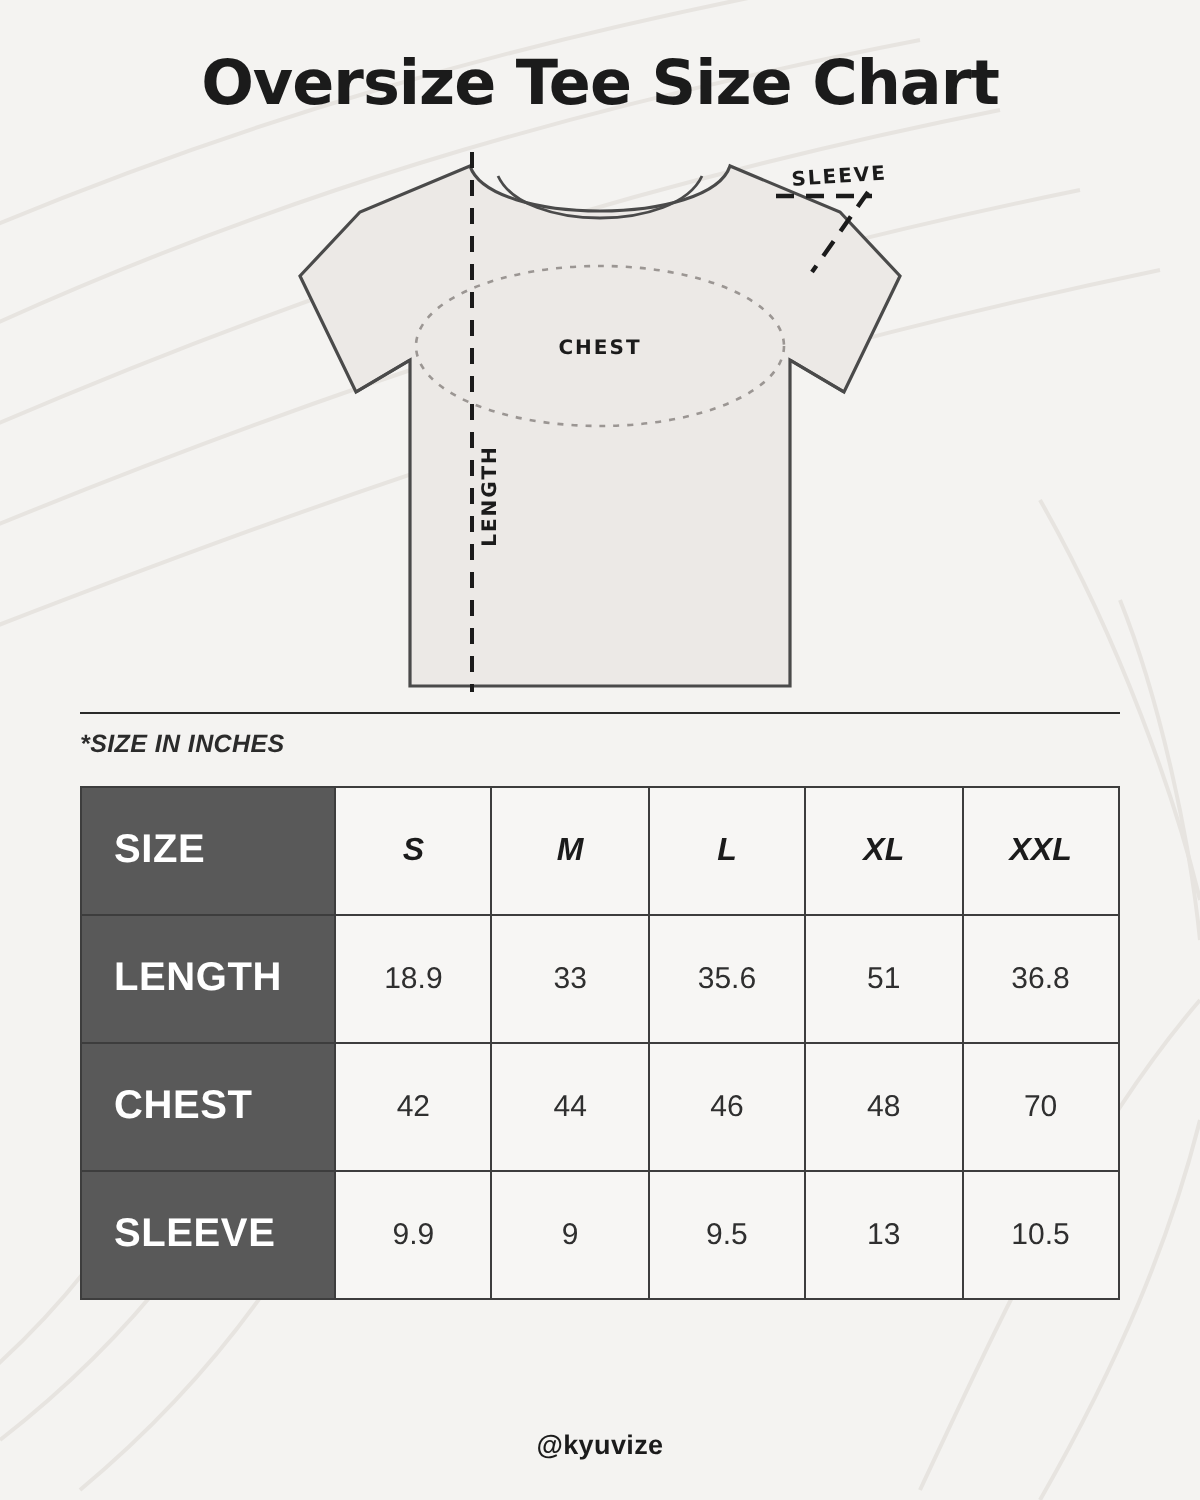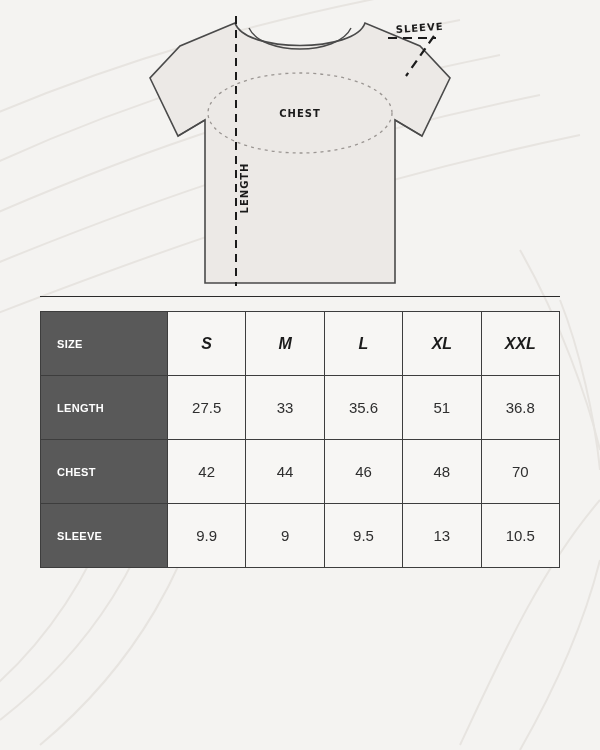--- a/index.html
+++ b/index.html
@@ -69,21 +69,21 @@
     height: 63px;
     text-align: center;
     vertical-align: middle;
     padding: 0;
     background: #f7f6f4;
   }
   .rowhead {
     background: #595959 !important;
     color: #ffffff;
     font-weight: bold;
-    font-size: 11px;
+    font-size: 20px;
     text-align: left !important;
     padding-left: 16px !important;
     letter-spacing: 0.3px;
     width: 110px;
   }
   .colhead {
     font-style: italic;
     font-weight: bold;
     font-size: 16px;
     color: #1b1b1b;
@@ -137,20 +137,21 @@
     <path d="M-10 690 C 60 630, 110 545, 140 430"></path>
     <path d="M460 745 C 500 660, 540 570, 600 500"></path>
     <path d="M520 750 C 560 680, 585 620, 600 560"></path>
     <path d="M560 300 C 580 350, 595 420, 600 470"></path>
     <path d="M520 250 C 560 320, 588 400, 600 450"></path>
   </g>
 </svg>
 
 <div class="page">
 
+  <h1 id="page-title">Oversize Tee Size Chart</h1>
 
   <svg id="shirt-figure" viewBox="0 0 600 280">
 
     <path class="shirt-body" d="M235 15
       L180 38
       L150 70
       L178 128
       L205 112
       L205 275
       L395 275
@@ -172,34 +173,35 @@
 
     <ellipse cx="300" cy="105" rx="92" ry="40" fill="none" stroke="#9b9693" stroke-width="1.3" stroke-dasharray="3 4"></ellipse>
     <text class="measure-label" x="300" y="109" text-anchor="middle">CHEST</text>
 
     <line x1="236" y1="8" x2="236" y2="278" stroke="#1b1b1b" stroke-width="2" stroke-dasharray="8 6"></line>
     <text class="measure-label" x="248" y="180" transform="rotate(-90 248 180)" text-anchor="middle">LENGTH</text>
   </svg>
 
   <div class="divider"></div>
 
+  <div id="size-note">*SIZE IN INCHES</div>
 
   <table id="size-table">
     <tbody>
       <tr>
         <td class="rowhead">SIZE</td>
         <td class="colhead">S</td>
         <td class="colhead">M</td>
         <td class="colhead">L</td>
         <td class="colhead">XL</td>
         <td class="colhead">XXL</td>
       </tr>
       <tr>
         <td class="rowhead">LENGTH</td>
-        <td class="cell">27.5</td>
+        <td class="cell">18.9</td>
         <td class="cell">33</td>
         <td class="cell">35.6</td>
         <td class="cell">51</td>
         <td class="cell">36.8</td>
       </tr>
       <tr>
         <td class="rowhead">CHEST</td>
         <td class="cell">42</td>
         <td class="cell">44</td>
         <td class="cell">46</td>
@@ -210,14 +212,15 @@
         <td class="rowhead">SLEEVE</td>
         <td class="cell">9.9</td>
         <td class="cell">9</td>
         <td class="cell">9.5</td>
         <td class="cell">13</td>
         <td class="cell">10.5</td>
       </tr>
     </tbody>
   </table>
 
+  <div id="footer-handle">@kyuvize</div>
 
 </div>
 
 </body></html>

